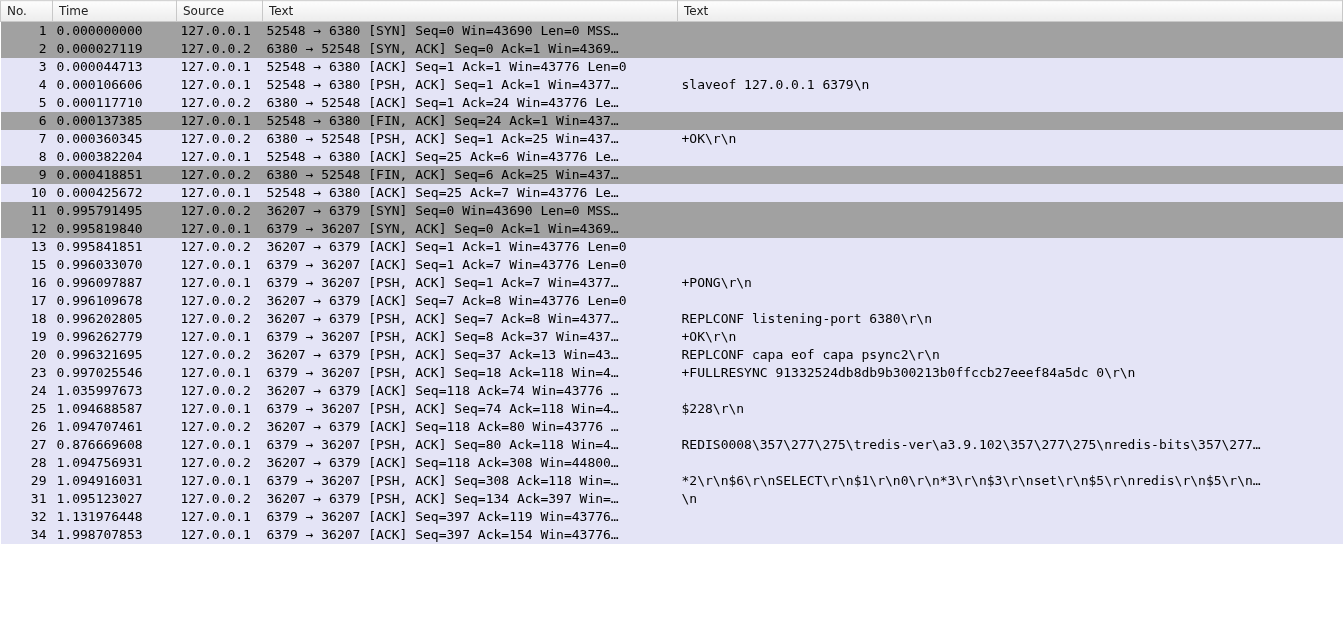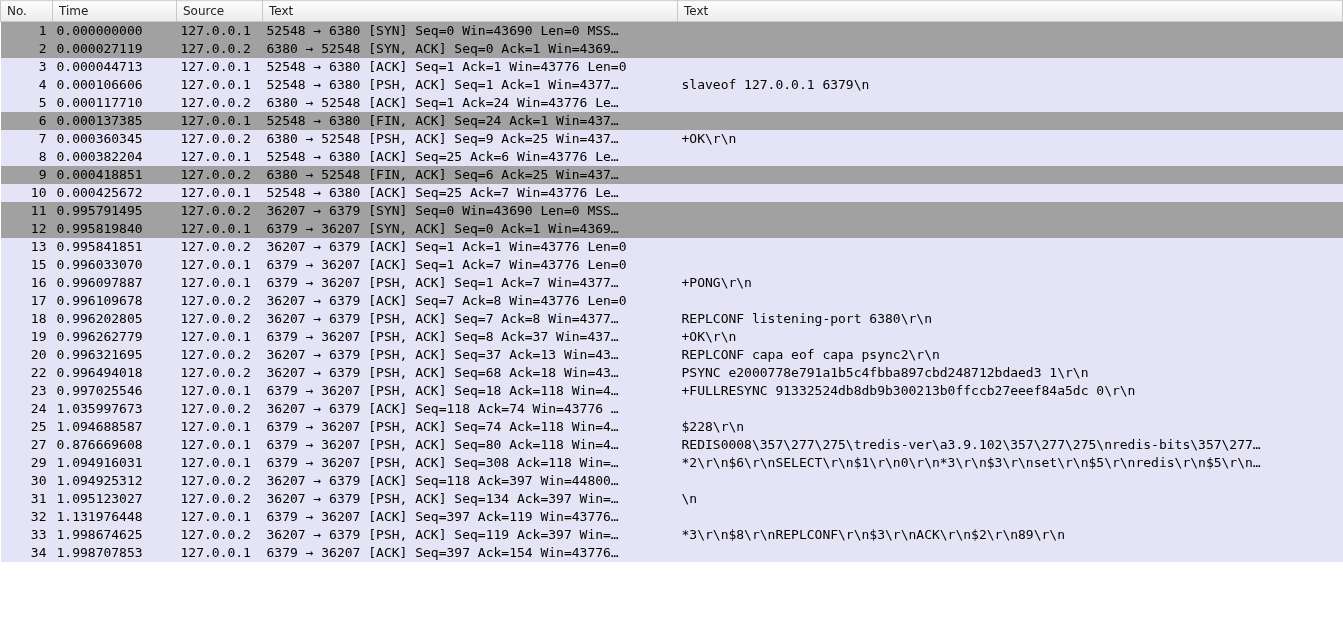--- a/index.html
+++ b/index.html
@@ -97,21 +97,21 @@
         <td class="col-no-cell">6</td>
         <td>0.000137385</td>
         <td>127.0.0.1</td>
         <td>52548 → 6380 [FIN, ACK] Seq=24 Ack=1 Win=437…</td>
         <td></td>
       </tr>
       <tr class="row-lilac">
         <td class="col-no-cell">7</td>
         <td>0.000360345</td>
         <td>127.0.0.2</td>
-        <td>6380 → 52548 [PSH, ACK] Seq=9 Ack=25 Win=437…</td>
+        <td>6380 → 52548 [PSH, ACK] Seq=1 Ack=25 Win=437…</td>
         <td>+OK\r\n</td>
       </tr>
       <tr class="row-lilac">
         <td class="col-no-cell">8</td>
         <td>0.000382204</td>
         <td>127.0.0.1</td>
         <td>52548 → 6380 [ACK] Seq=25 Ack=6 Win=43776 Le…</td>
         <td></td>
       </tr>
       <tr class="row-gray">
@@ -185,27 +185,20 @@
         <td>+OK\r\n</td>
       </tr>
       <tr class="row-lilac">
         <td class="col-no-cell">20</td>
         <td>0.996321695</td>
         <td>127.0.0.2</td>
         <td>36207 → 6379 [PSH, ACK] Seq=37 Ack=13 Win=43…</td>
         <td>REPLCONF capa eof capa psync2\r\n</td>
       </tr>
       <tr class="row-lilac">
-        <td class="col-no-cell">22</td>
-        <td>0.996494018</td>
-        <td>127.0.0.2</td>
-        <td>36207 → 6379 [PSH, ACK] Seq=68 Ack=18 Win=43…</td>
-        <td>PSYNC e2000778e791a1b5c4fbba897cbd248712bdaed3 1\r\n</td>
-      </tr>
-      <tr class="row-lilac">
         <td class="col-no-cell">23</td>
         <td>0.997025546</td>
         <td>127.0.0.1</td>
         <td>6379 → 36207 [PSH, ACK] Seq=18 Ack=118 Win=4…</td>
         <td>+FULLRESYNC 91332524db8db9b300213b0ffccb27eeef84a5dc 0\r\n</td>
       </tr>
       <tr class="row-lilac">
         <td class="col-no-cell">24</td>
         <td>1.035997673</td>
         <td>127.0.0.2</td>
@@ -213,60 +206,60 @@
         <td></td>
       </tr>
       <tr class="row-lilac">
         <td class="col-no-cell">25</td>
         <td>1.094688587</td>
         <td>127.0.0.1</td>
         <td>6379 → 36207 [PSH, ACK] Seq=74 Ack=118 Win=4…</td>
         <td>$228\r\n</td>
       </tr>
       <tr class="row-lilac">
+        <td class="col-no-cell">26</td>
+        <td>1.094707461</td>
+        <td>127.0.0.2</td>
+        <td>36207 → 6379 [ACK] Seq=118 Ack=80 Win=43776 …</td>
+        <td></td>
+      </tr>
+      <tr class="row-lilac">
         <td class="col-no-cell">27</td>
         <td>0.876669608</td>
         <td>127.0.0.1</td>
         <td>6379 → 36207 [PSH, ACK] Seq=80 Ack=118 Win=4…</td>
         <td>REDIS0008\357\277\275\tredis-ver\a3.9.102\357\277\275\nredis-bits\357\277…</td>
       </tr>
       <tr class="row-lilac">
+        <td class="col-no-cell">28</td>
+        <td>1.094756931</td>
+        <td>127.0.0.2</td>
+        <td>36207 → 6379 [ACK] Seq=118 Ack=308 Win=44800…</td>
+        <td></td>
+      </tr>
+      <tr class="row-lilac">
         <td class="col-no-cell">29</td>
         <td>1.094916031</td>
         <td>127.0.0.1</td>
         <td>6379 → 36207 [PSH, ACK] Seq=308 Ack=118 Win=…</td>
         <td>*2\r\n$6\r\nSELECT\r\n$1\r\n0\r\n*3\r\n$3\r\nset\r\n$5\r\nredis\r\n$5\r\n…</td>
       </tr>
       <tr class="row-lilac">
-        <td class="col-no-cell">30</td>
-        <td>1.094925312</td>
-        <td>127.0.0.2</td>
-        <td>36207 → 6379 [ACK] Seq=118 Ack=397 Win=44800…</td>
-        <td></td>
-      </tr>
-      <tr class="row-lilac">
         <td class="col-no-cell">31</td>
         <td>1.095123027</td>
         <td>127.0.0.2</td>
         <td>36207 → 6379 [PSH, ACK] Seq=134 Ack=397 Win=…</td>
         <td>\n</td>
       </tr>
       <tr class="row-lilac">
         <td class="col-no-cell">32</td>
         <td>1.131976448</td>
         <td>127.0.0.1</td>
         <td>6379 → 36207 [ACK] Seq=397 Ack=119 Win=43776…</td>
         <td></td>
-      </tr>
-      <tr class="row-lilac">
-        <td class="col-no-cell">33</td>
-        <td>1.998674625</td>
-        <td>127.0.0.2</td>
-        <td>36207 → 6379 [PSH, ACK] Seq=119 Ack=397 Win=…</td>
-        <td>*3\r\n$8\r\nREPLCONF\r\n$3\r\nACK\r\n$2\r\n89\r\n</td>
       </tr>
       <tr class="row-lilac">
         <td class="col-no-cell">34</td>
         <td>1.998707853</td>
         <td>127.0.0.1</td>
         <td>6379 → 36207 [ACK] Seq=397 Ack=154 Win=43776…</td>
         <td></td>
       </tr>
     </tbody>
 </table>

